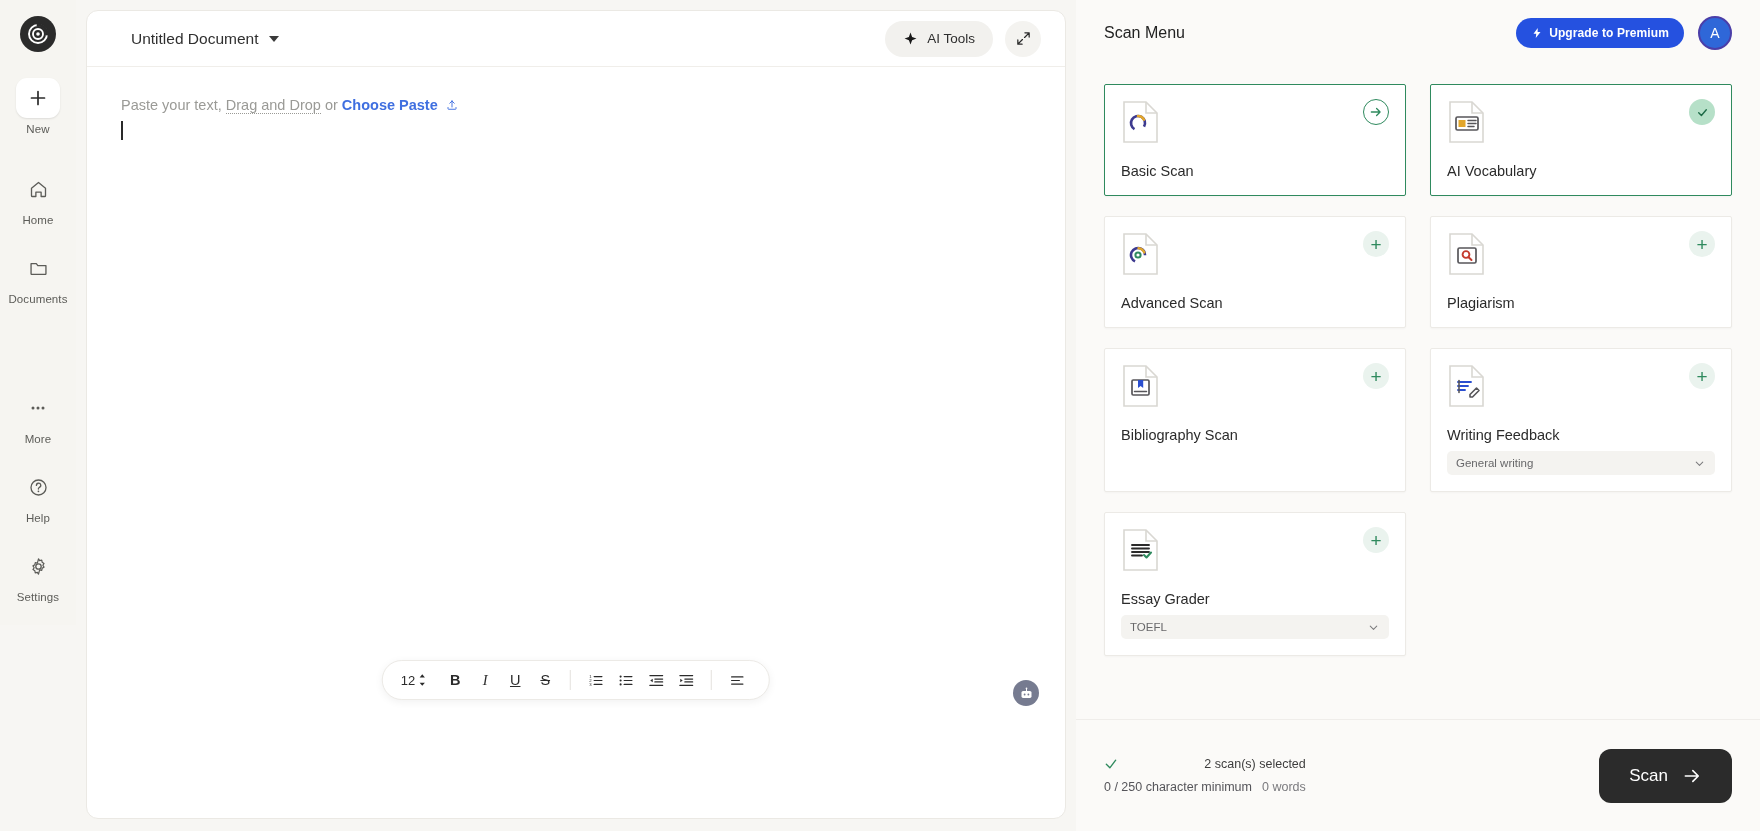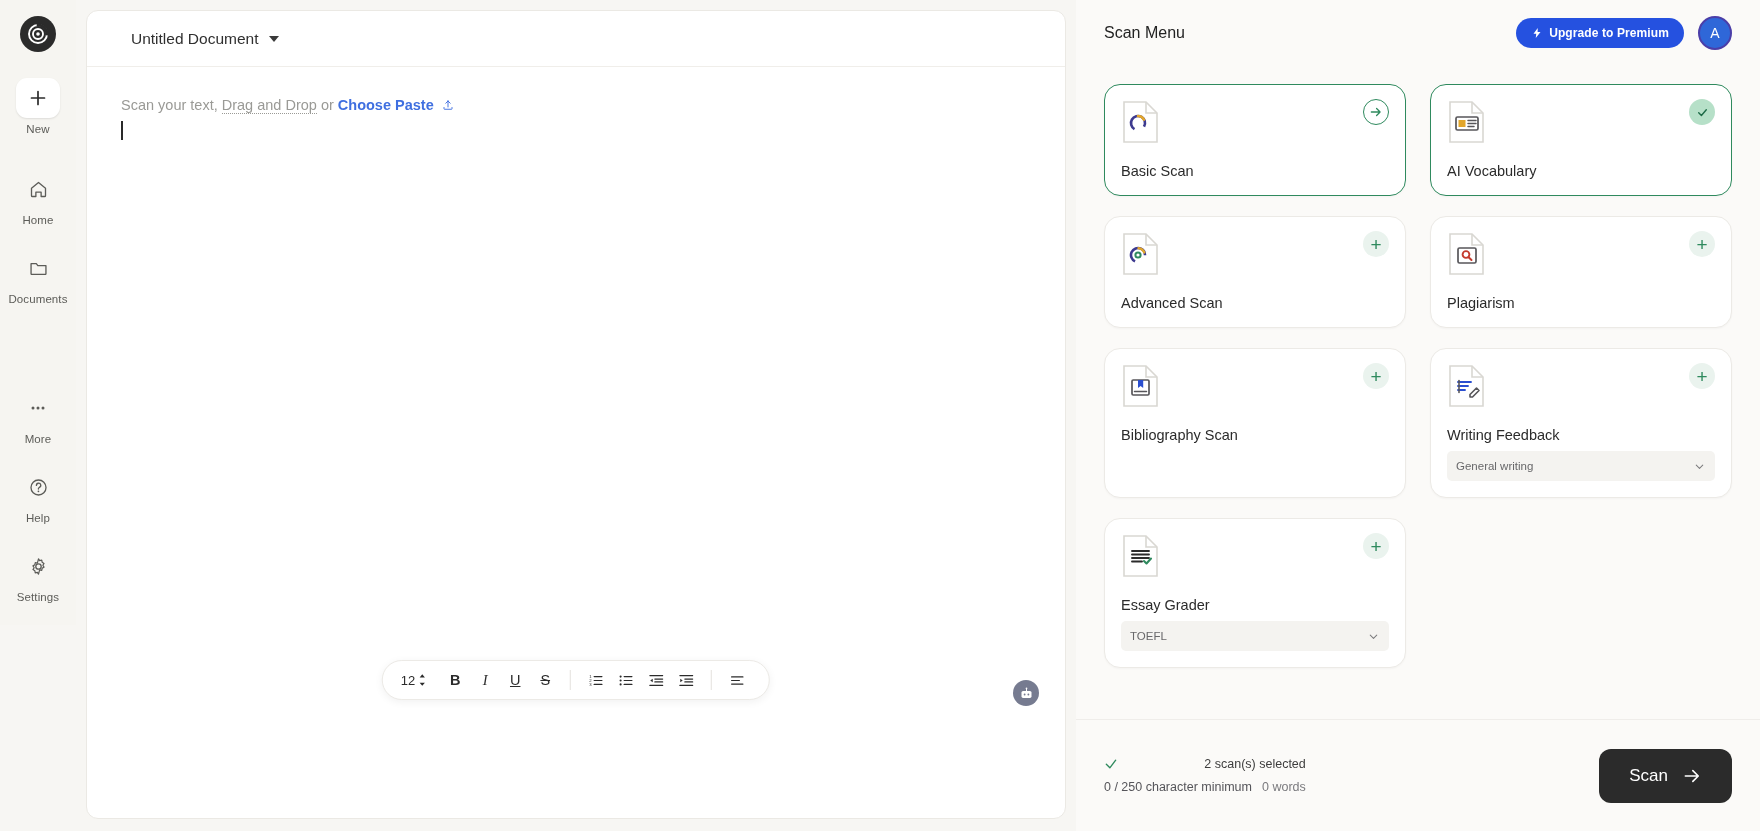--- a/index.html
+++ b/index.html
@@ -114,38 +114,38 @@
     border: 2px solid #4b3ea8; background: #2f67d8;
     color: #fff; font-size: 14px; display: flex; align-items: center; justify-content: center;
     cursor: pointer;
   }
   .cards {
     flex: 1 1 auto; padding: 18px 28px 0 28px;
     display: grid; grid-template-columns: 1fr 1fr; gap: 20px 24px;
     align-content: start;
   }
   .card {
-    background: #fff; border: 1px solid #eceae6; border-radius: 16px;
+    background: #fff; border: 1px solid #eceae6; border-radius: 2px;
     min-height: 108px; padding: 14px 16px 16px 16px; position: relative; cursor: pointer;
     box-shadow: 0 1px 2px rgba(0,0,0,.03);
   }
   .card.tall { min-height: 140px; }
   .card.selected { border: 1.5px solid #2f8a5e; }
   .card-icon { width: 40px; height: 46px; }
   .card-label { margin-top: 14px; font-size: 14.5px; color: #2b2b2b; }
   .card-badge {
     position: absolute; top: 14px; right: 16px;
     width: 26px; height: 26px; border-radius: 50%;
     display: flex; align-items: center; justify-content: center;
   }
   .badge-plus { background: #eaf3ee; color: #2f8a5e; font-size: 19px; line-height: 1; }
   .badge-check { background: #b6e0c8; }
   .badge-arrow { border: 1.5px solid #2f8a5e; background: #fff; }
   .card-select {
-    margin-top: 8px; height: 30px; border-radius: 5px; background: #f4f3f0;
+    margin-top: 8px; height: 24px; border-radius: 5px; background: #f4f3f0;
     display: flex; align-items: center; padding: 0 9px;
     font-size: 11.5px; color: #68686a; cursor: pointer;
   }
   .card-select .chev { margin-left: auto; }
   .scan-footer {
     flex: 0 0 112px; border-top: 1px solid #efedea;
     display: flex; align-items: center; padding: 0 28px;
   }
   .footer-info { display: flex; flex-direction: column; gap: 9px; }
   .sel-line { display: flex; align-items: center; gap: 7px; font-size: 12.5px; color: #3d3d3d; justify-content: space-between; }
@@ -234,25 +234,38 @@
     </div>
   </div>
 
   <div class="editor-wrap">
     <div class="editor">
       <div class="editor-top">
         <div class="doc-title">
           <span>Untitled Document</span>
           <span class="caret-down"></span>
         </div>
+        <div class="top-actions">
+          <div class="ai-tools">
+            <svg width="15" height="15" viewBox="0 0 24 24">
+                <path d="M12 2.5 14.6 9.4 21.5 12 14.6 14.6 12 21.5 9.4 14.6 2.5 12 9.4 9.4z" fill="#1a1a1a"></path>
+              </svg>
+            <span>AI Tools</span>
+          </div>
+          <div class="icon-round">
+            <svg width="17" height="17" viewBox="0 0 24 24" fill="none">
+              <path d="M14 4h6v6M20 4l-6.5 6.5M10 20H4v-6M4 20l6.5-6.5" stroke="#2b2b2b" stroke-width="1.8" stroke-linecap="round" stroke-linejoin="round"></path>
+            </svg>
+          </div>
+        </div>
       </div>
 
       <div class="editor-body">
         <div class="placeholder">
-          <span>Scan your text, </span><span class="dashed">Drag and Drop</span><span> or </span><span class="choose">Choose Paste</span>
+          <span>Paste your text, </span><span class="dashed">Drag and Drop</span><span> or </span><span class="choose">Choose Paste</span>
           <svg width="12" height="12" viewBox="0 0 24 24" fill="none" style="vertical-align:-1px;margin-left:4px;">
               <path d="M12 16V4m0 0L7.5 8.5M12 4l4.5 4.5M4 17v2.5a1 1 0 0 0 1 1h14a1 1 0 0 0 1-1V17" stroke="#3f6fe0" stroke-width="1.9" stroke-linecap="round" stroke-linejoin="round"></path>
             </svg>
         </div>
         <div class="caret-bar"></div>
 
         <div class="fmt-bar">
           <div class="fmt-size">
             <span>12</span>
             <svg width="9" height="14" viewBox="0 0 10 16">

